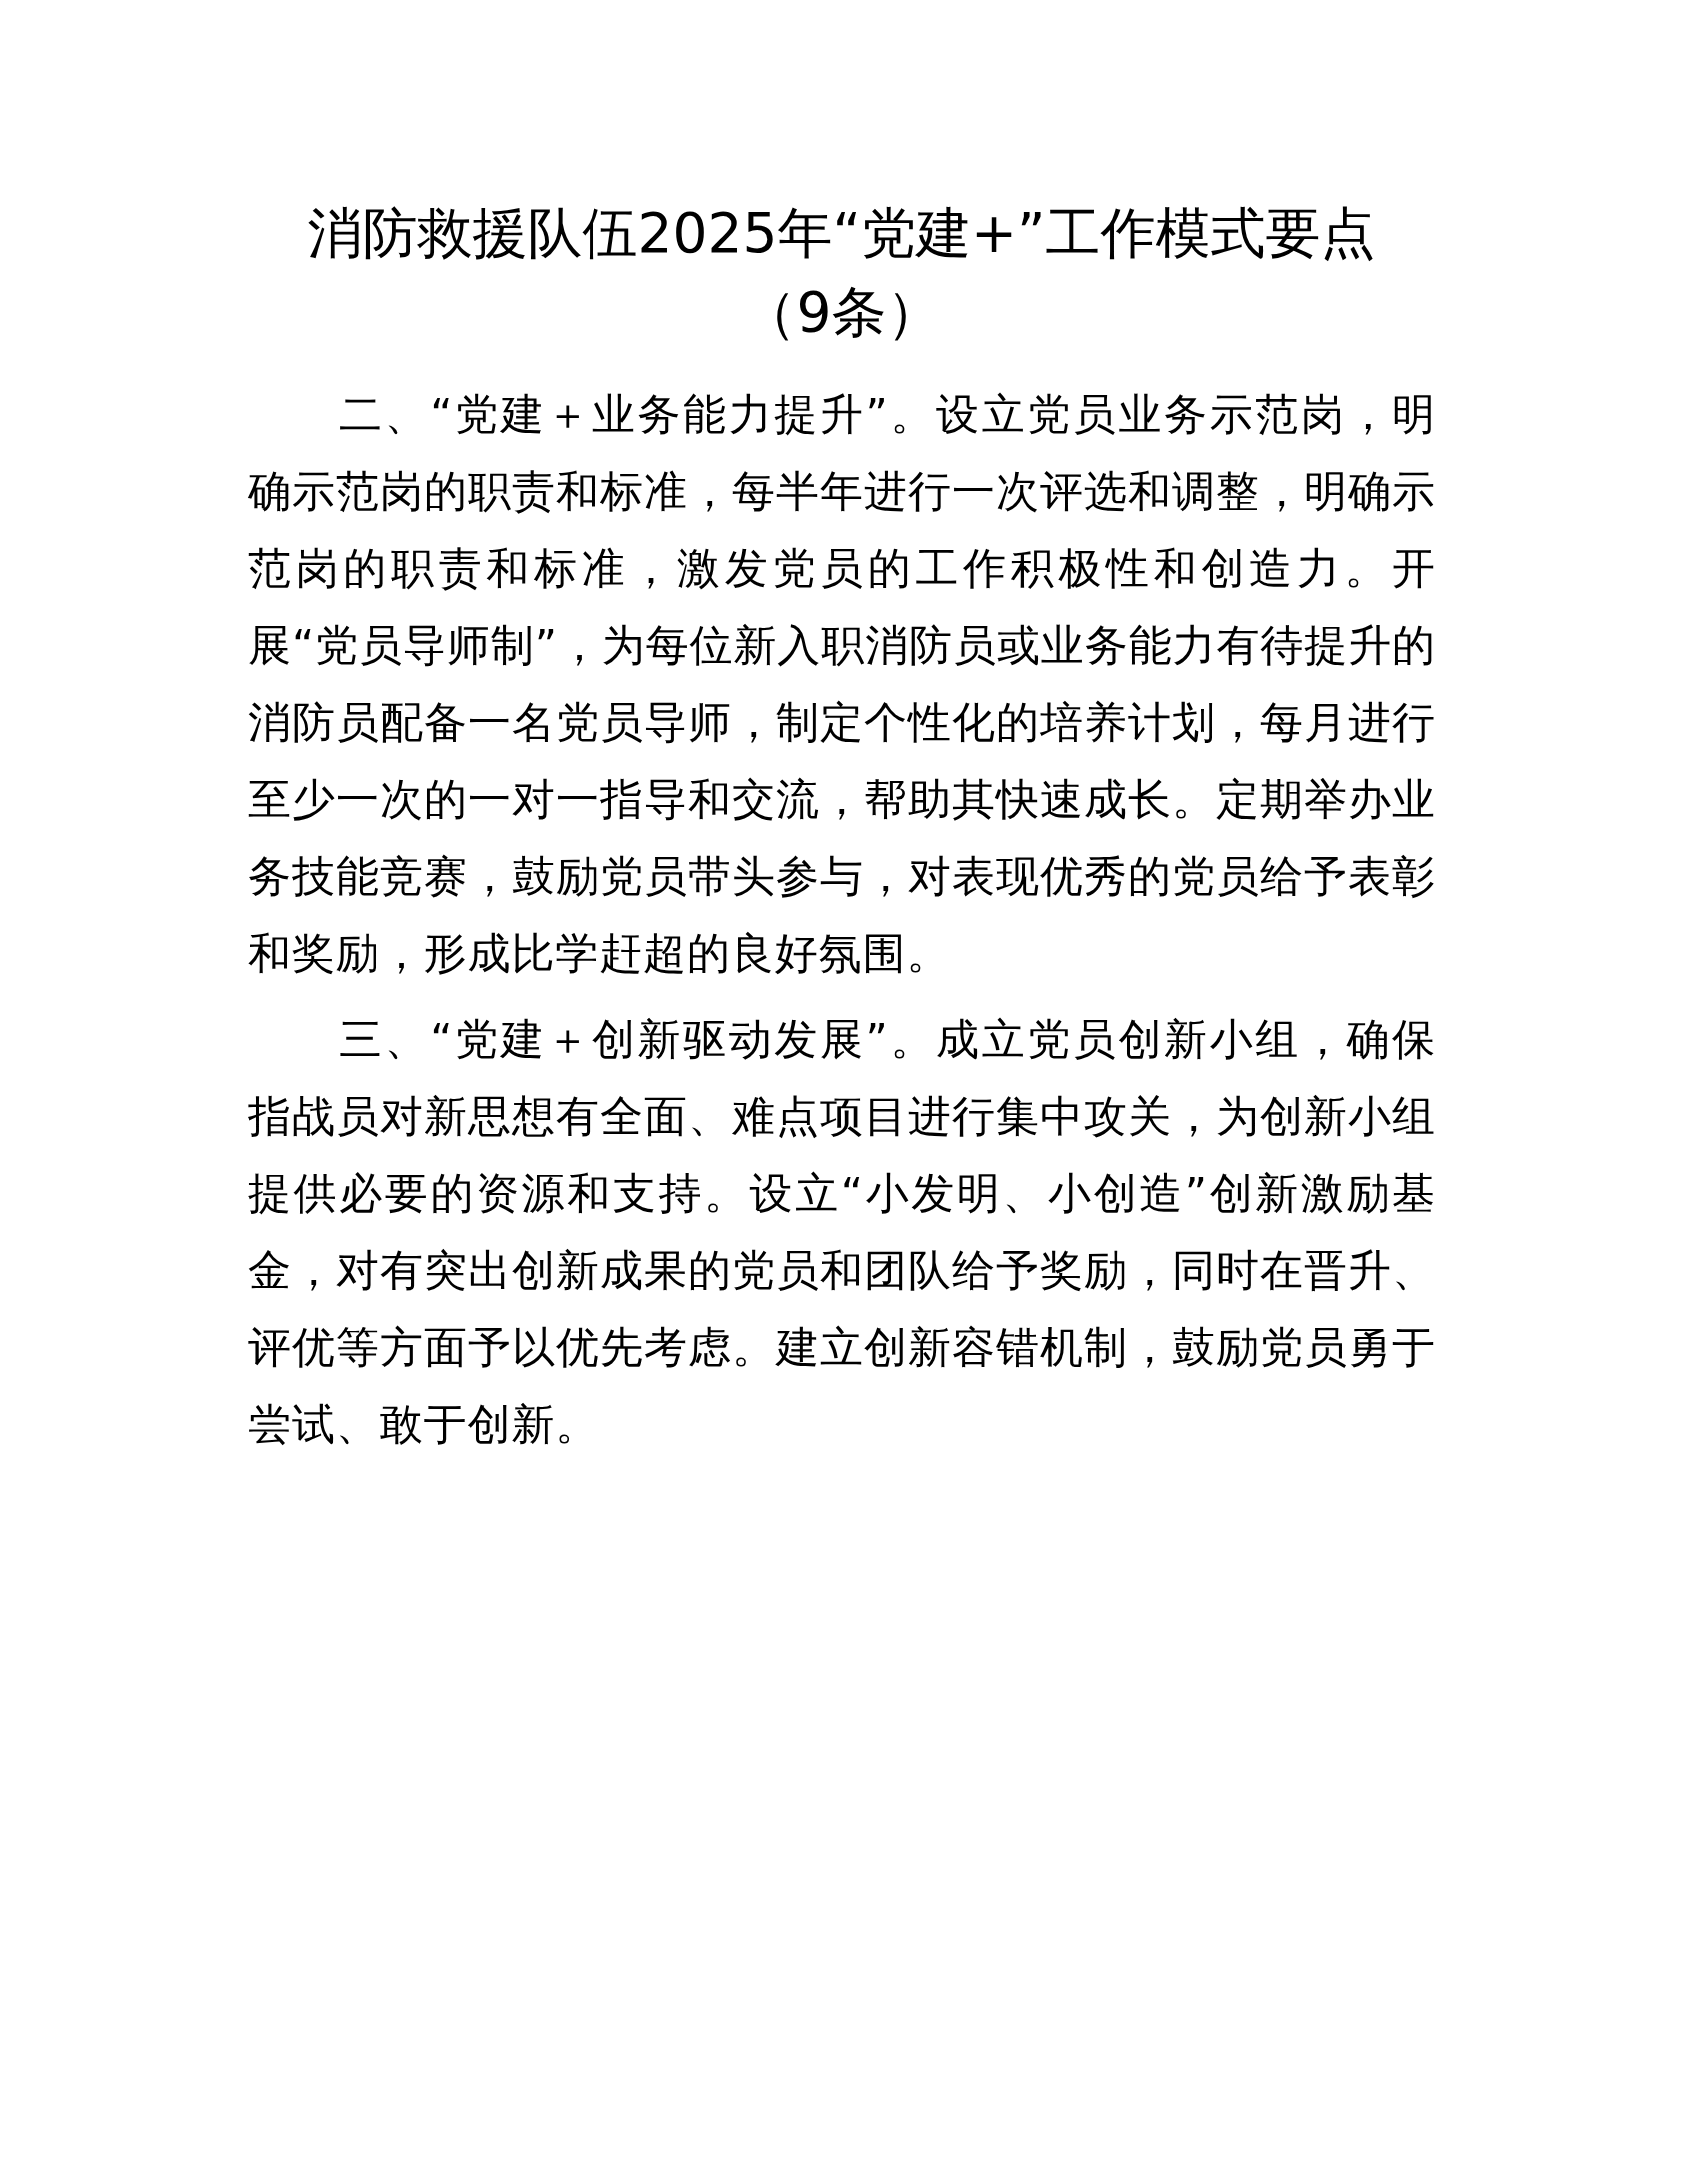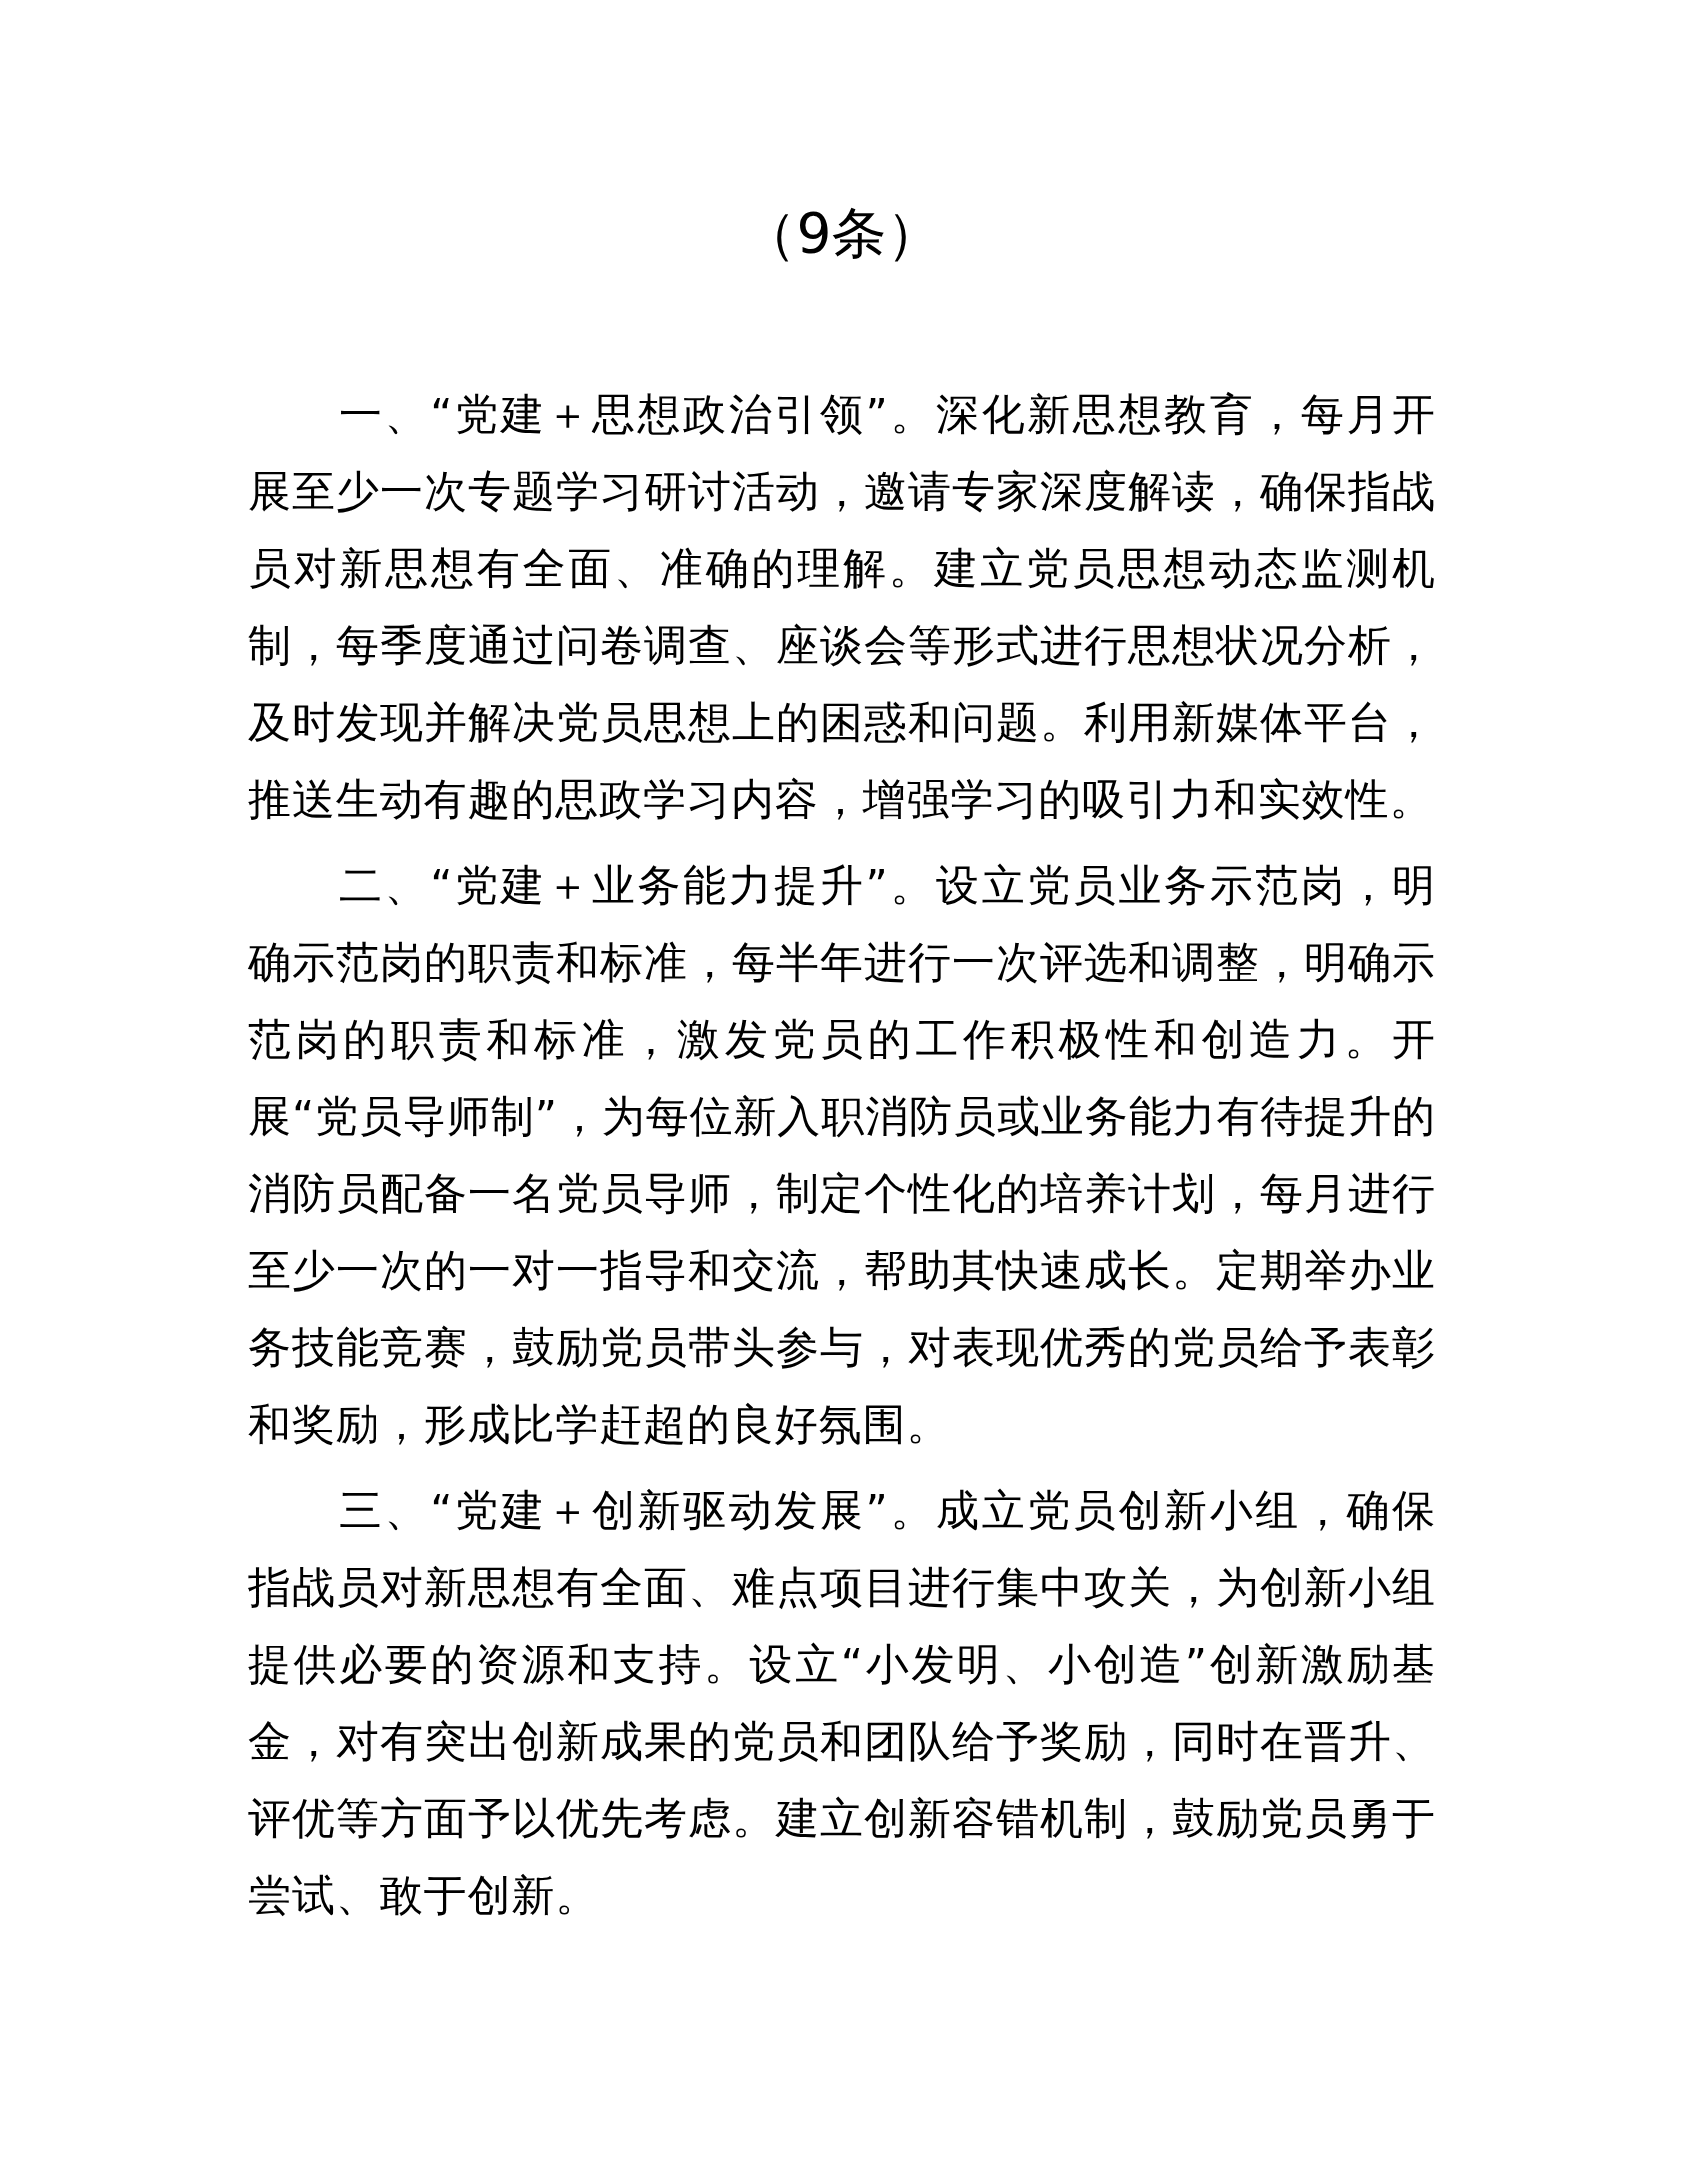--- a/index.html
+++ b/index.html
@@ -53,22 +53,22 @@
       text-indent: 91px;
       letter-spacing: 0.9px;
       word-break: break-all;
     }
   </style>
 </head>
 <body>
 
 <div class="page">
   <h1 class="title">
+    <span class="line">消防救援队伍2025年“党建+”工作模式要点</span>
     <span class="line">（9条）</span>
   </h1>
 
   <div class="body">
-    <p class="para">一、“党建＋思想政治引领”。深化新思想教育，每月开展至少一次专题学习研讨活动，邀请专家深度解读，确保指战员对新思想有全面、准确的理解。建立党员思想动态监测机制，每季度通过问卷调查、座谈会等形式进行思想状况分析，及时发现并解决党员思想上的困惑和问题。利用新媒体平台，推送生动有趣的思政学习内容，增强学习的吸引力和实效性。</p>
     <p class="para">二、“党建＋业务能力提升”。设立党员业务示范岗，明确示范岗的职责和标准，每半年进行一次评选和调整，明确示范岗的职责和标准，激发党员的工作积极性和创造力。开展“党员导师制”，为每位新入职消防员或业务能力有待提升的消防员配备一名党员导师，制定个性化的培养计划，每月进行至少一次的一对一指导和交流，帮助其快速成长。定期举办业务技能竞赛，鼓励党员带头参与，对表现优秀的党员给予表彰和奖励，形成比学赶超的良好氛围。</p>
     <p class="para">三、“党建＋创新驱动发展”。成立党员创新小组，确保指战员对新思想有全面、难点项目进行集中攻关，为创新小组提供必要的资源和支持。设立“小发明、小创造”创新激励基金，对有突出创新成果的党员和团队给予奖励，同时在晋升、评优等方面予以优先考虑。建立创新容错机制，鼓励党员勇于尝试、敢于创新。</p>
   </div>
 </div>
 
 
 </body></html>

